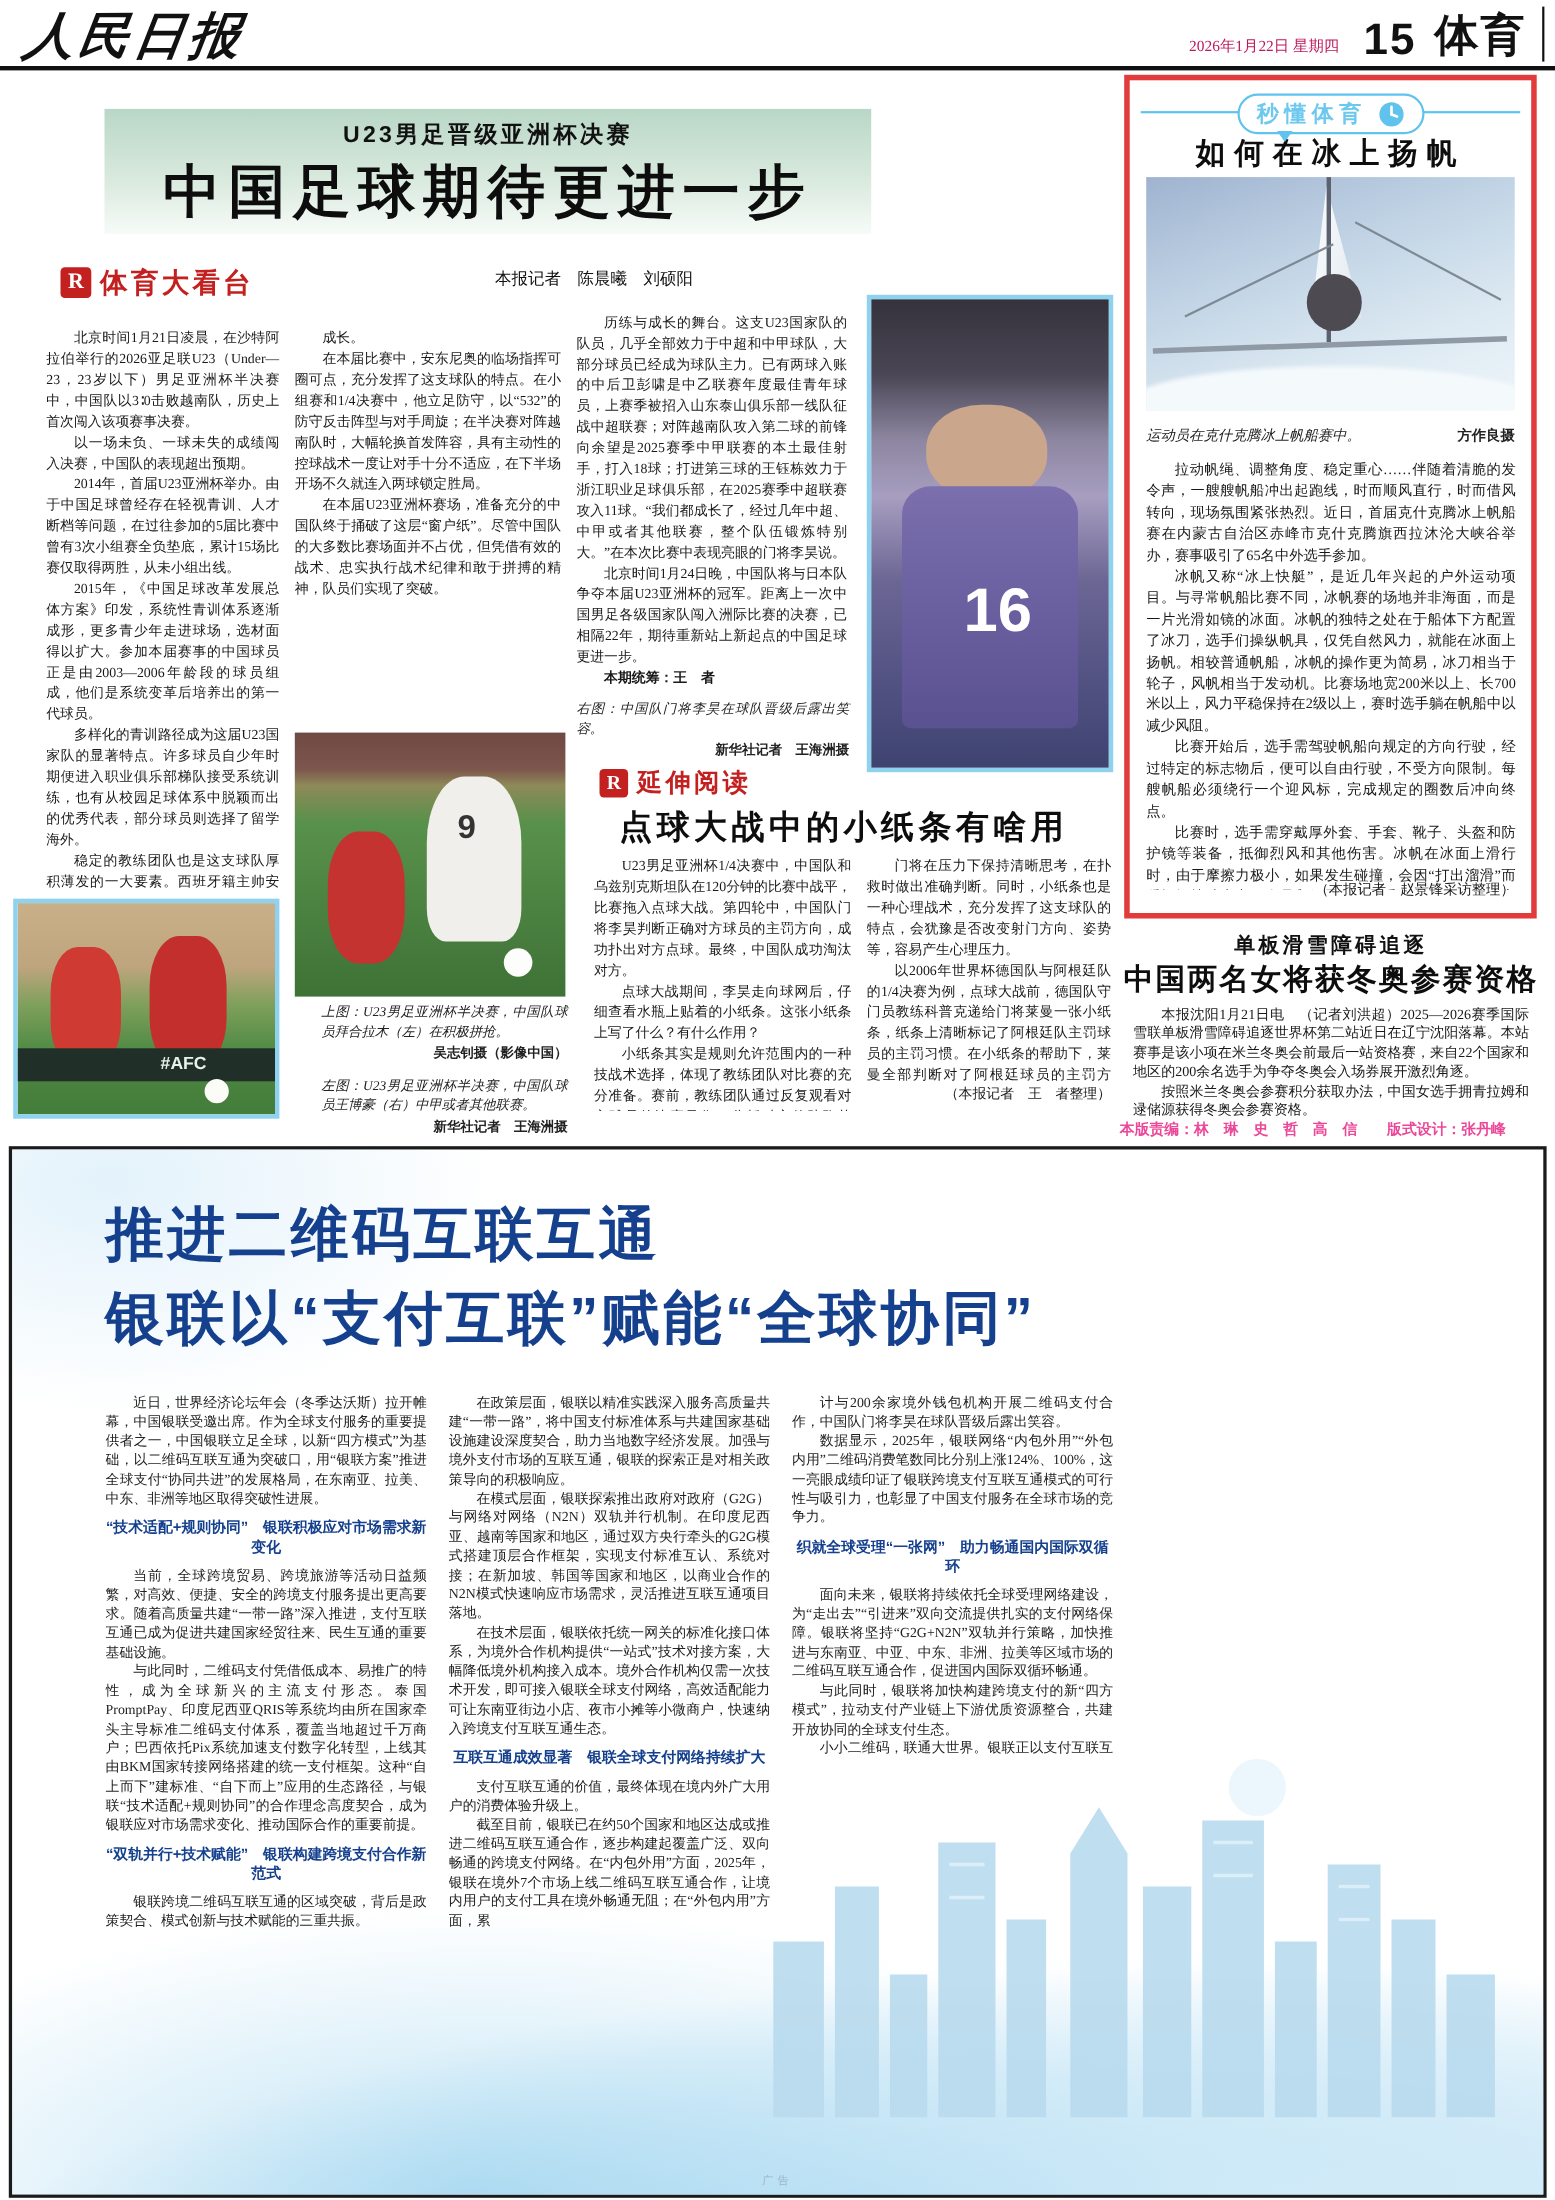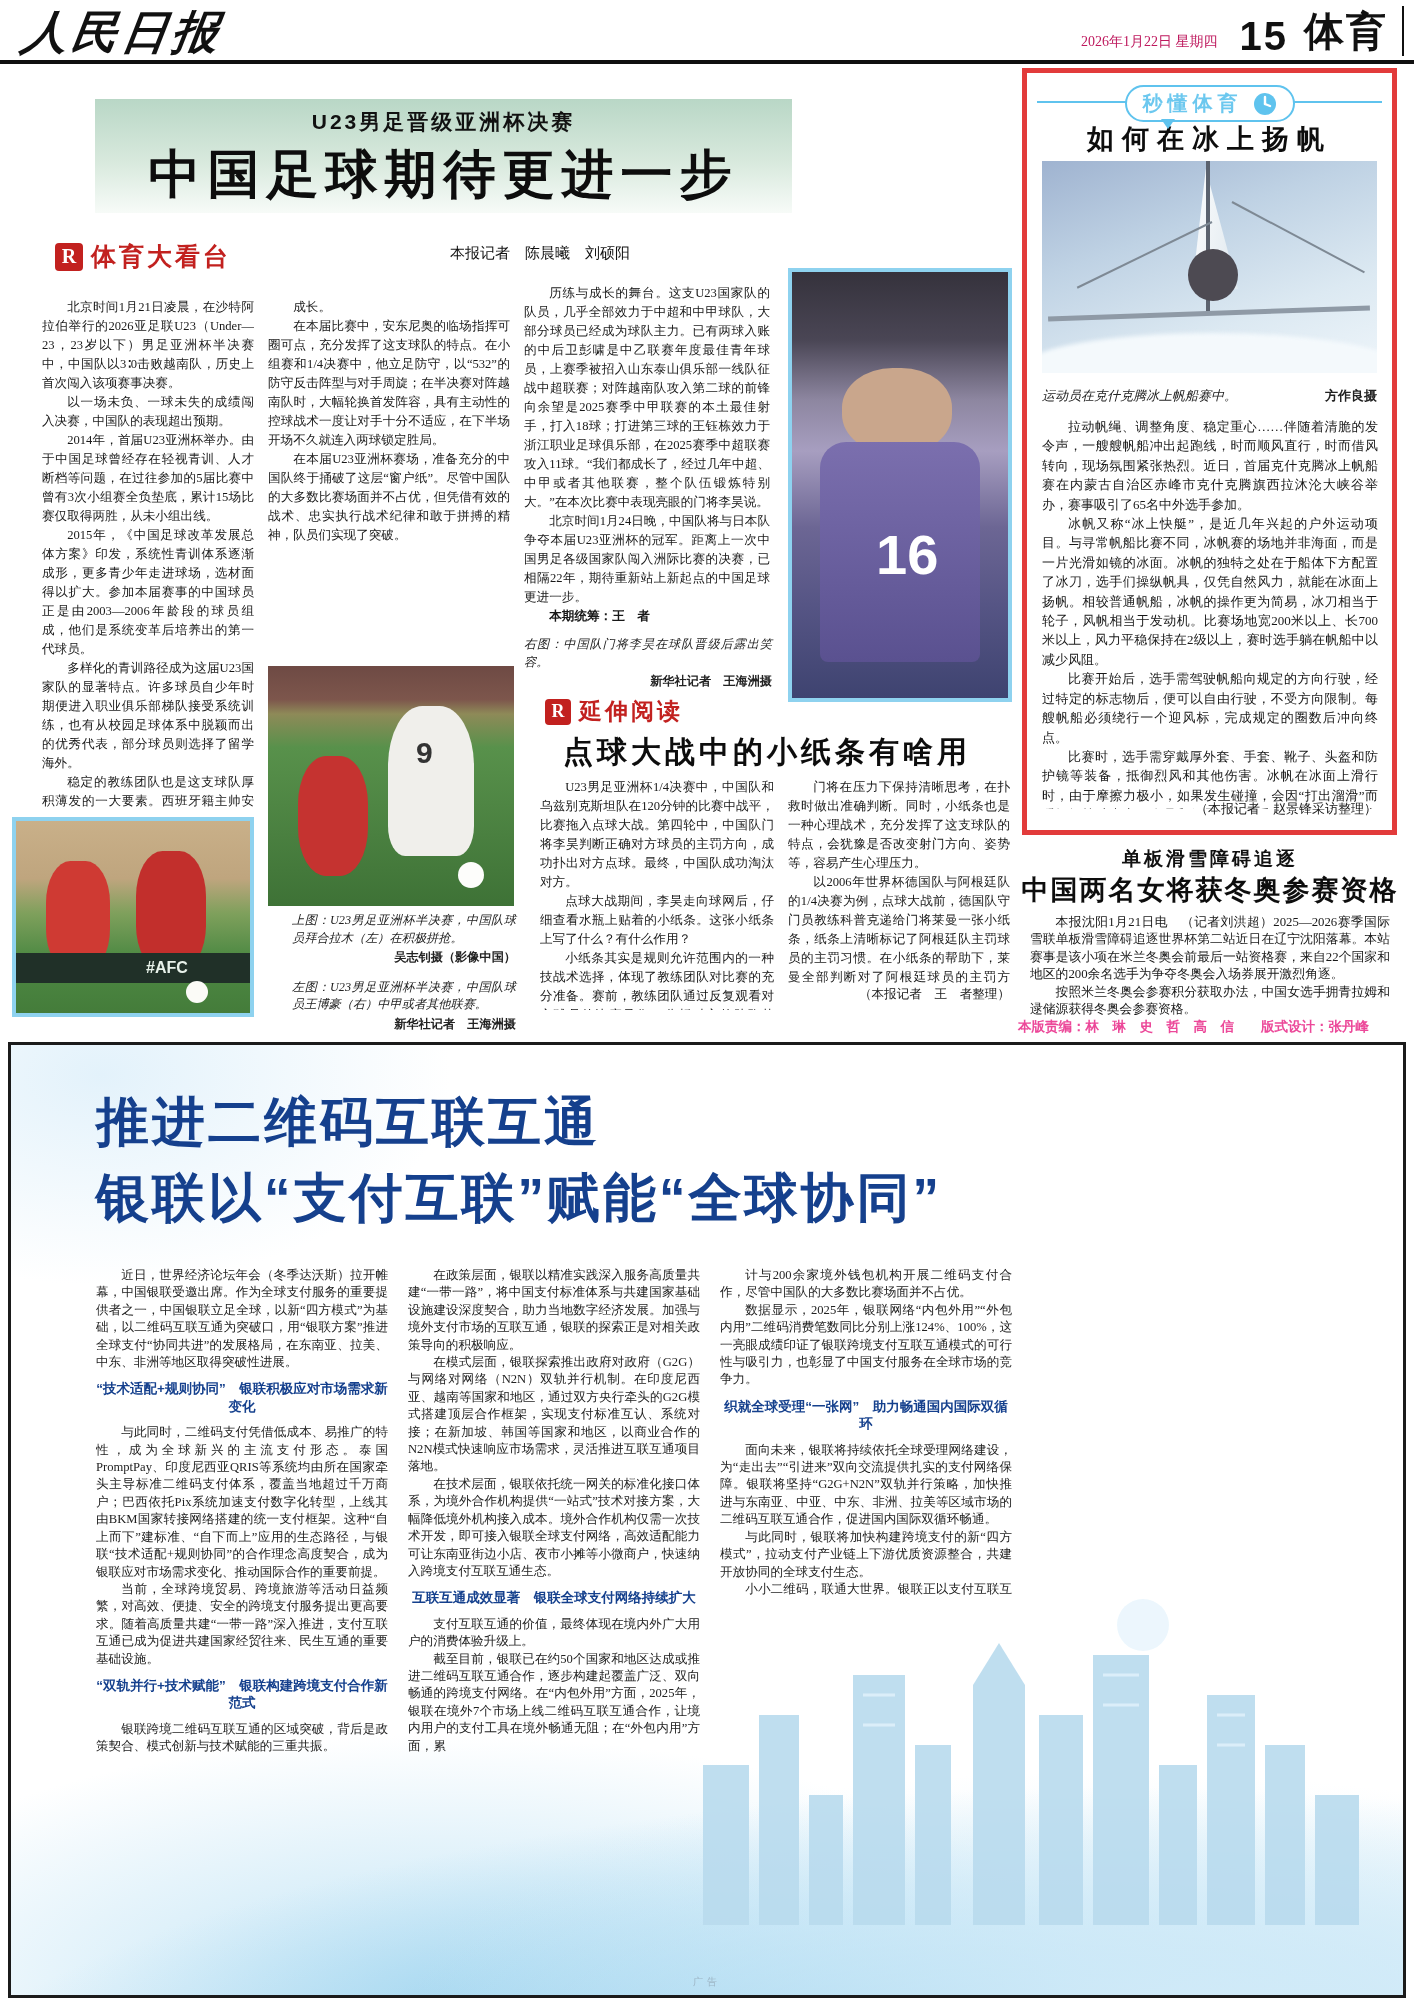--- a/index.html
+++ b/index.html
@@ -247,35 +247,35 @@
       </g>
       <circle cx="470" cy="60" r="26" fill="#eaf6fd"></circle>
     </svg>
 
     <div class="b-head" style="top:42px;">推进二维码互联互通</div>
     <div class="b-head" style="top:118px;">银联以“支付互联”赋能“全球协同”</div>
 
     <div class="ucol" style="left:85px;top:222px;width:292px;height:520px;">
         <p>近日，世界经济论坛年会（冬季达沃斯）拉开帷幕，中国银联受邀出席。作为全球支付服务的重要提供者之一，中国银联立足全球，以新“四方模式”为基础，以二维码互联互通为突破口，用“银联方案”推进全球支付“协同共进”的发展格局，在东南亚、拉美、中东、非洲等地区取得突破性进展。</p>
         <p class="subhead">“技术适配+规则协同”　银联积极应对市场需求新变化</p>
+        <p>当前，全球跨境贸易、跨境旅游等活动日益频繁，对高效、便捷、安全的跨境支付服务提出更高要求。随着高质量共建“一带一路”深入推进，支付互联互通已成为促进共建国家经贸往来、民生互通的重要基础设施。</p>
         <p>与此同时，二维码支付凭借低成本、易推广的特性，成为全球新兴的主流支付形态。泰国PromptPay、印度尼西亚QRIS等系统均由所在国家牵头主导标准二维码支付体系，覆盖当地超过千万商户；巴西依托Pix系统加速支付数字化转型，上线其由BKM国家转接网络搭建的统一支付框架。这种“自上而下”建标准、“自下而上”应用的生态路径，与银联“技术适配+规则协同”的合作理念高度契合，成为银联应对市场需求变化、推动国际合作的重要前提。</p>
-        <p>当前，全球跨境贸易、跨境旅游等活动日益频繁，对高效、便捷、安全的跨境支付服务提出更高要求。随着高质量共建“一带一路”深入推进，支付互联互通已成为促进共建国家经贸往来、民生互通的重要基础设施。</p>
         <p class="subhead">“双轨并行+技术赋能”　银联构建跨境支付合作新范式</p>
         <p>银联跨境二维码互联互通的区域突破，背后是政策契合、模式创新与技术赋能的三重共振。</p>
       </div>
     <div class="ucol" style="left:397px;top:222px;width:292px;height:520px;">
         <p>在政策层面，银联以精准实践深入服务高质量共建“一带一路”，将中国支付标准体系与共建国家基础设施建设深度契合，助力当地数字经济发展。加强与境外支付市场的互联互通，银联的探索正是对相关政策导向的积极响应。</p>
         <p>在模式层面，银联探索推出政府对政府（G2G）与网络对网络（N2N）双轨并行机制。在印度尼西亚、越南等国家和地区，通过双方央行牵头的G2G模式搭建顶层合作框架，实现支付标准互认、系统对接；在新加坡、韩国等国家和地区，以商业合作的N2N模式快速响应市场需求，灵活推进互联互通项目落地。</p>
         <p>在技术层面，银联依托统一网关的标准化接口体系，为境外合作机构提供“一站式”技术对接方案，大幅降低境外机构接入成本。境外合作机构仅需一次技术开发，即可接入银联全球支付网络，高效适配能力可让东南亚街边小店、夜市小摊等小微商户，快速纳入跨境支付互联互通生态。</p>
         <p class="subhead">互联互通成效显著　银联全球支付网络持续扩大</p>
         <p>支付互联互通的价值，最终体现在境内外广大用户的消费体验升级上。</p>
         <p>截至目前，银联已在约50个国家和地区达成或推进二维码互联互通合作，逐步构建起覆盖广泛、双向畅通的跨境支付网络。在“内包外用”方面，2025年，银联在境外7个市场上线二维码互联互通合作，让境内用户的支付工具在境外畅通无阻；在“外包内用”方面，累</p>
       </div>
     <div class="ucol" style="left:709px;top:222px;width:292px;height:330px;">
-        <p>计与200余家境外钱包机构开展二维码支付合作，尽管中国队的大多数比赛场面并不占优。</p>
+        <p>计与200余家境外钱包机构开展二维码支付合作，中国队门将李昊在球队晋级后露出笑容。</p>
         <p>数据显示，2025年，银联网络“内包外用”“外包内用”二维码消费笔数同比分别上涨124%、100%，这一亮眼成绩印证了银联跨境支付互联互通模式的可行性与吸引力，也彰显了中国支付服务在全球市场的竞争力。</p>
         <p class="subhead">织就全球受理“一张网”　助力畅通国内国际双循环</p>
         <p>面向未来，银联将持续依托全球受理网络建设，为“走出去”“引进来”双向交流提供扎实的支付网络保障。银联将坚持“G2G+N2N”双轨并行策略，加快推进与东南亚、中亚、中东、非洲、拉美等区域市场的二维码互联互通合作，促进国内国际双循环畅通。</p>
         <p>与此同时，银联将加快构建跨境支付的新“四方模式”，拉动支付产业链上下游优质资源整合，共建开放协同的全球支付生态。</p>
         <p>小小二维码，联通大世界。银联正以支付互联互通为抓手，融入全球经贸往来“大网络”，让支付“协同共进”成为国际协同合作的鲜活实践，为全球经济增长注入持续动力。</p>
       </div>
 
     <div class="ad-mark">广告</div>
   </div>
 

